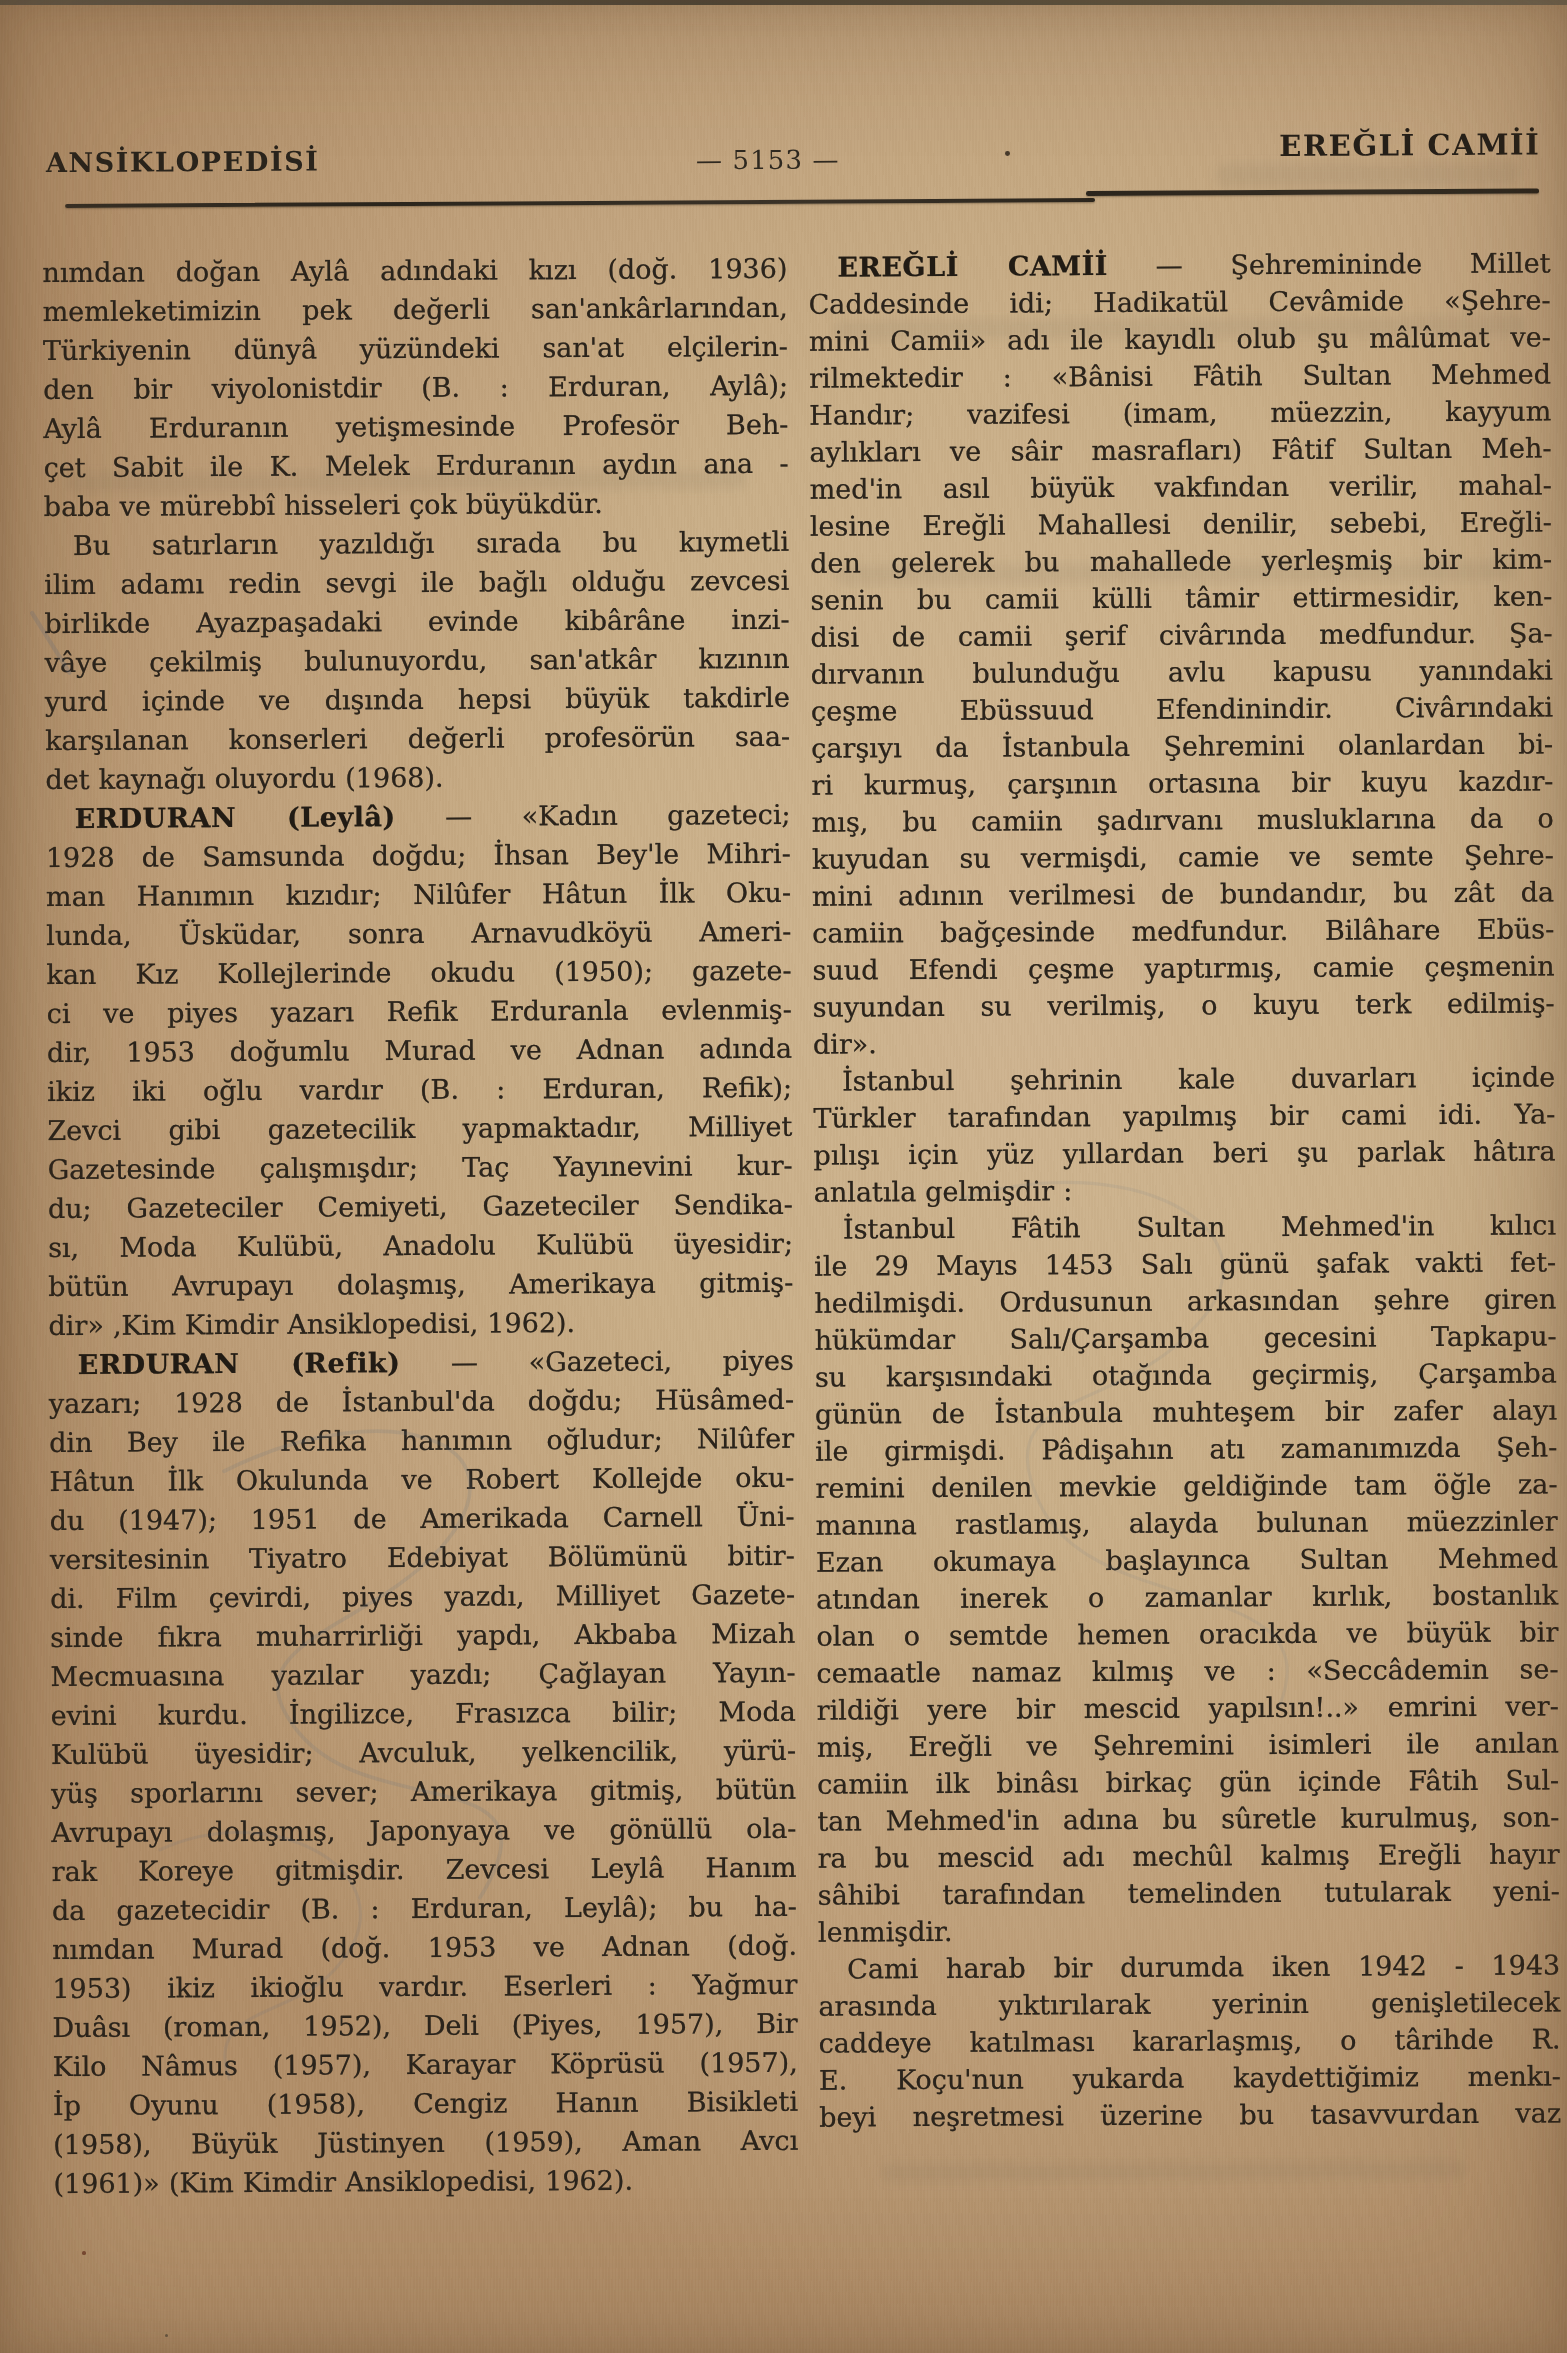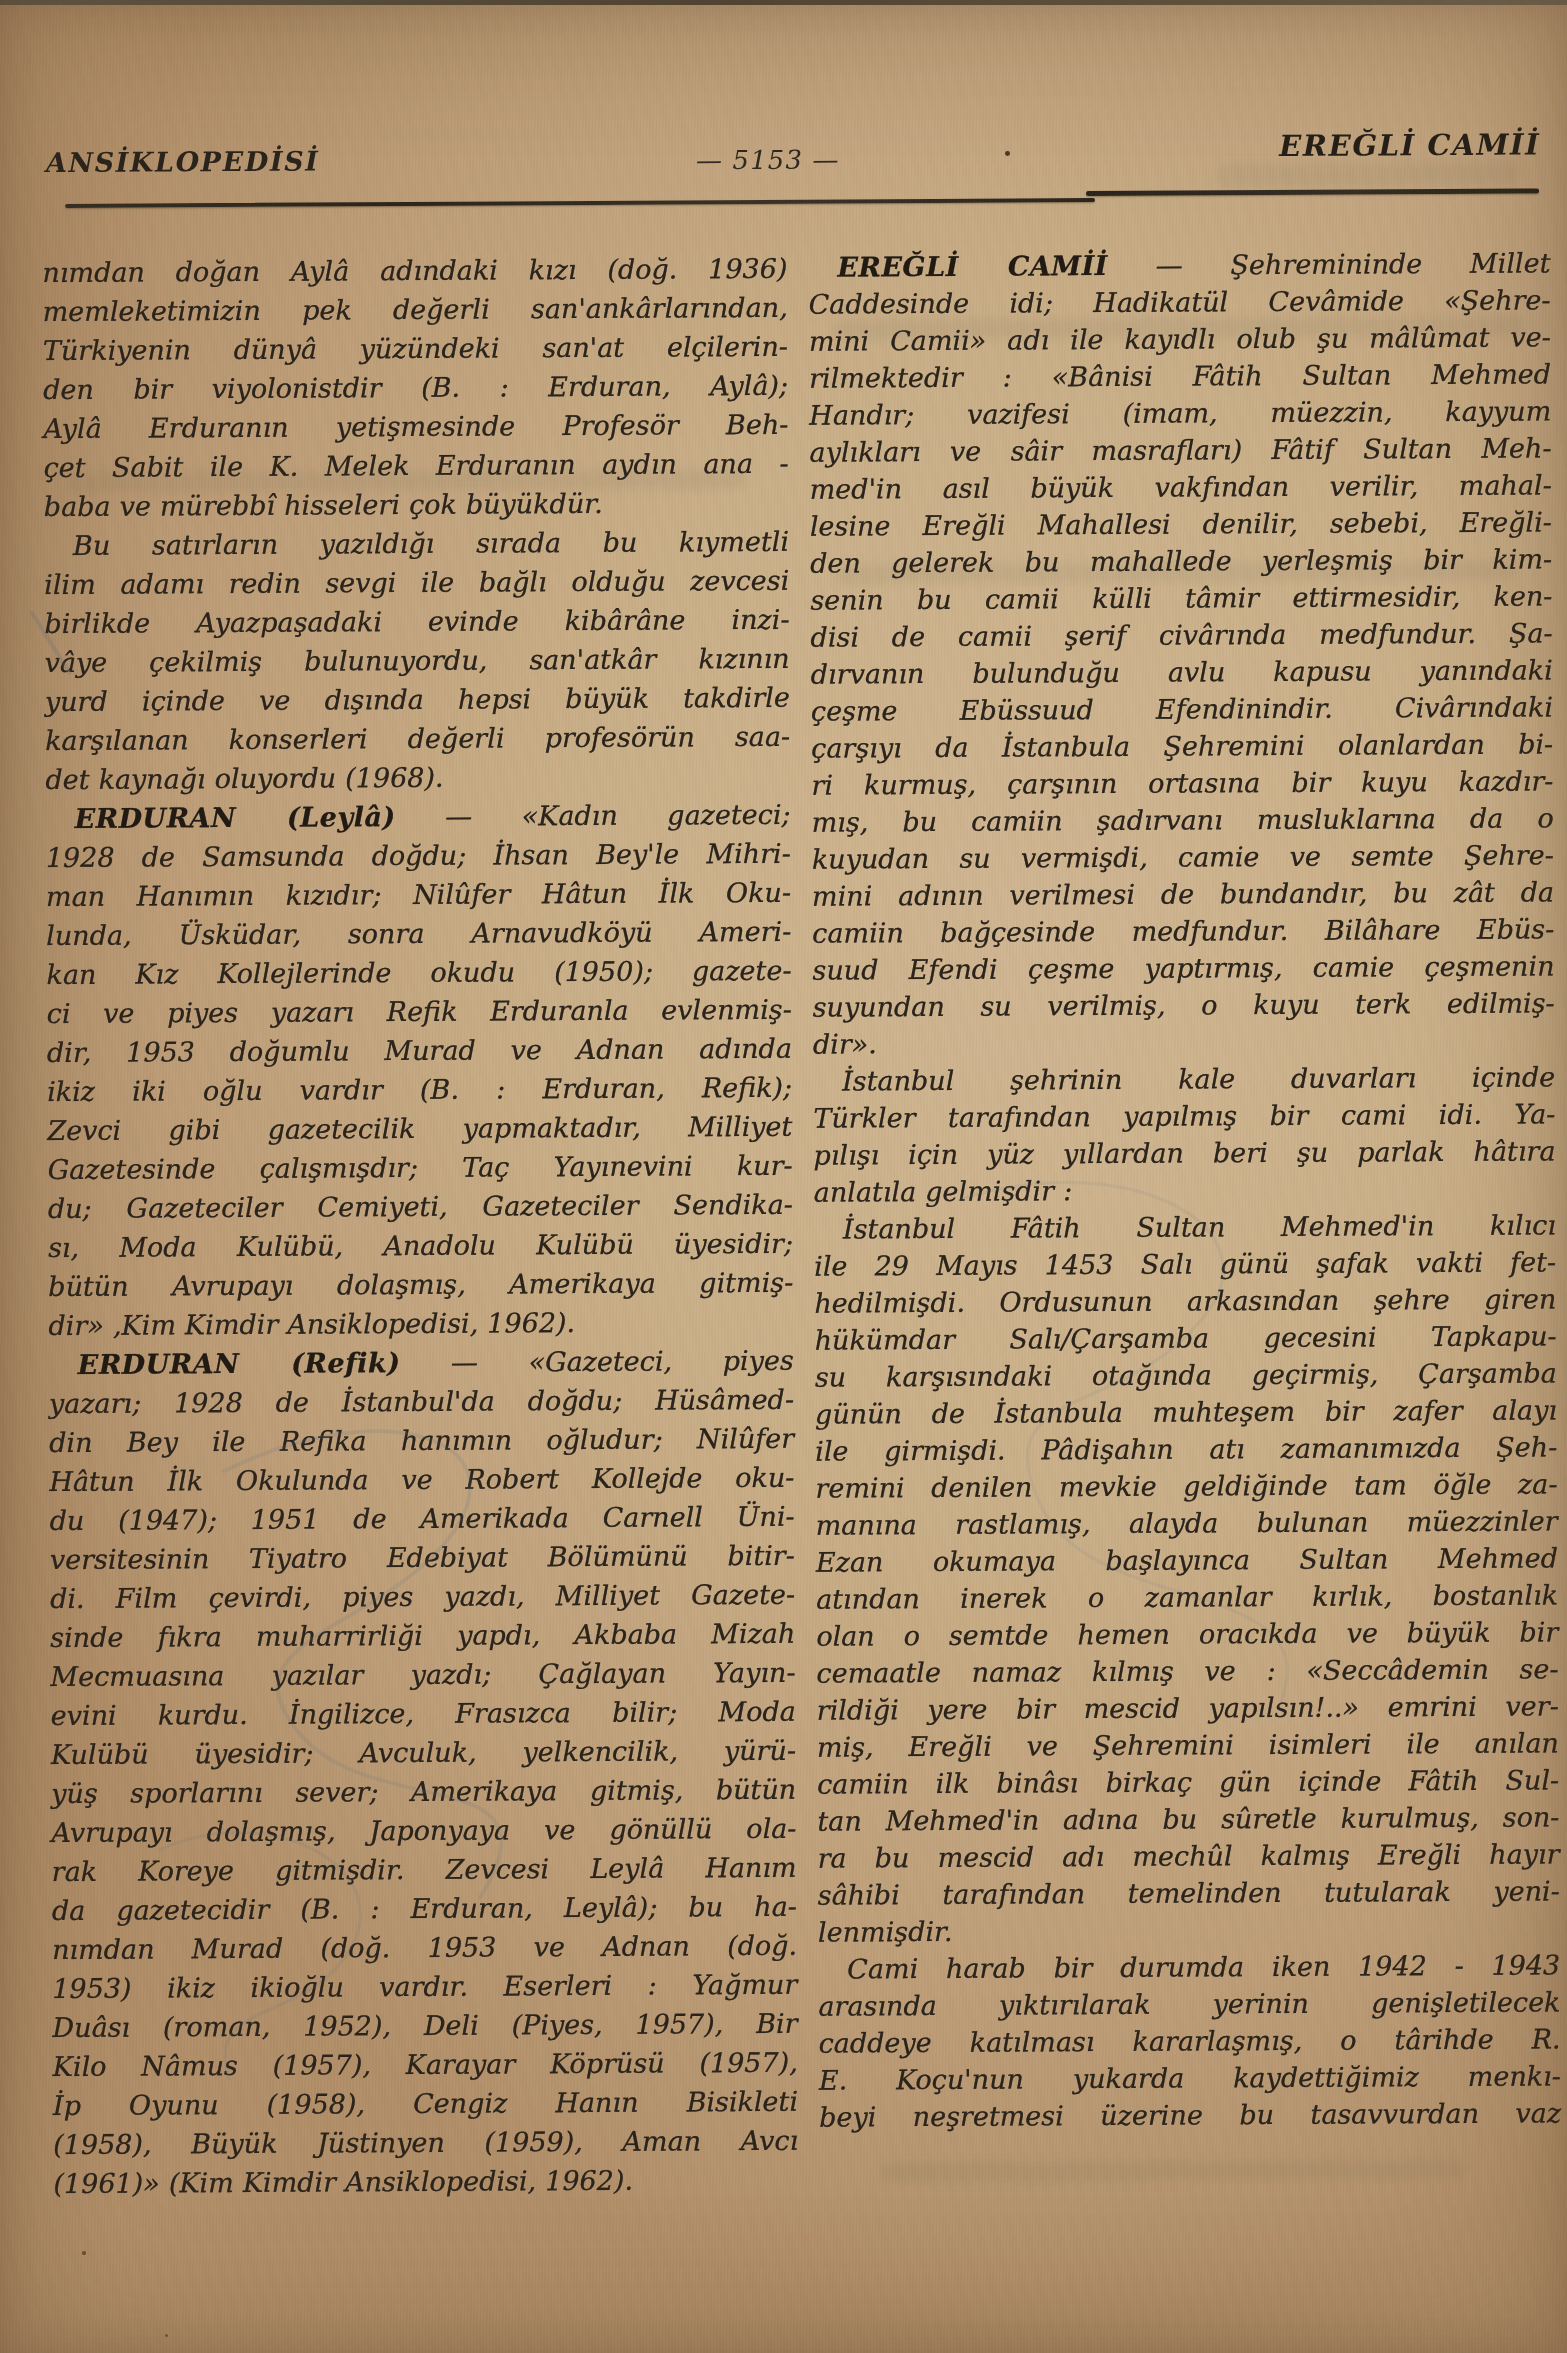--- a/index.html
+++ b/index.html
@@ -3,21 +3,21 @@
 <meta charset="utf-8">
 <style>
   html,body{margin:0;padding:0;}
   body{
     width:1568px;height:2354px;position:relative;overflow:hidden;
     font-family:"DejaVu Serif","Liberation Serif",serif;
     background:
       repeating-linear-gradient(91deg, rgba(255,255,255,0.018) 0 1.6px, rgba(80,50,25,0.02) 1.6px 3.2px),
       radial-gradient(ellipse 1119px 1386px at 66% 40%, #cfb591 0%, #c9ae88 42%, #bd9d77 76%, #b08e68 100%);
   }
-  .scan{position:absolute;inset:0;font-style:italic;}
+  .scan{position:absolute;inset:0;}
   .top-edge{position:absolute;top:0;left:0;right:0;height:4.8px;
     background:linear-gradient(90deg,#5a564a 0%,#3f3c31 45%,#55513f 78%,#6b6656 100%);opacity:.85;}
   .sheet{position:absolute;inset:0;transform:rotate(-0.33deg);transform-origin:48% 45%;}
   .h-left{position:absolute;left:51px;top:143px;font-weight:bold;font-size:27px;
     letter-spacing:1.6px;color:#2a241c;}
   .h-center{position:absolute;left:661px;top:145px;width:224px;text-align:center;
     font-size:26px;color:#2f2920;letter-spacing:1.1px;}
   .h-right{position:absolute;right:22.4px;top:132px;font-weight:bold;font-size:29px;
     letter-spacing:1.6px;color:#262019;}
   .rule{position:absolute;border-radius:2.1px;}

